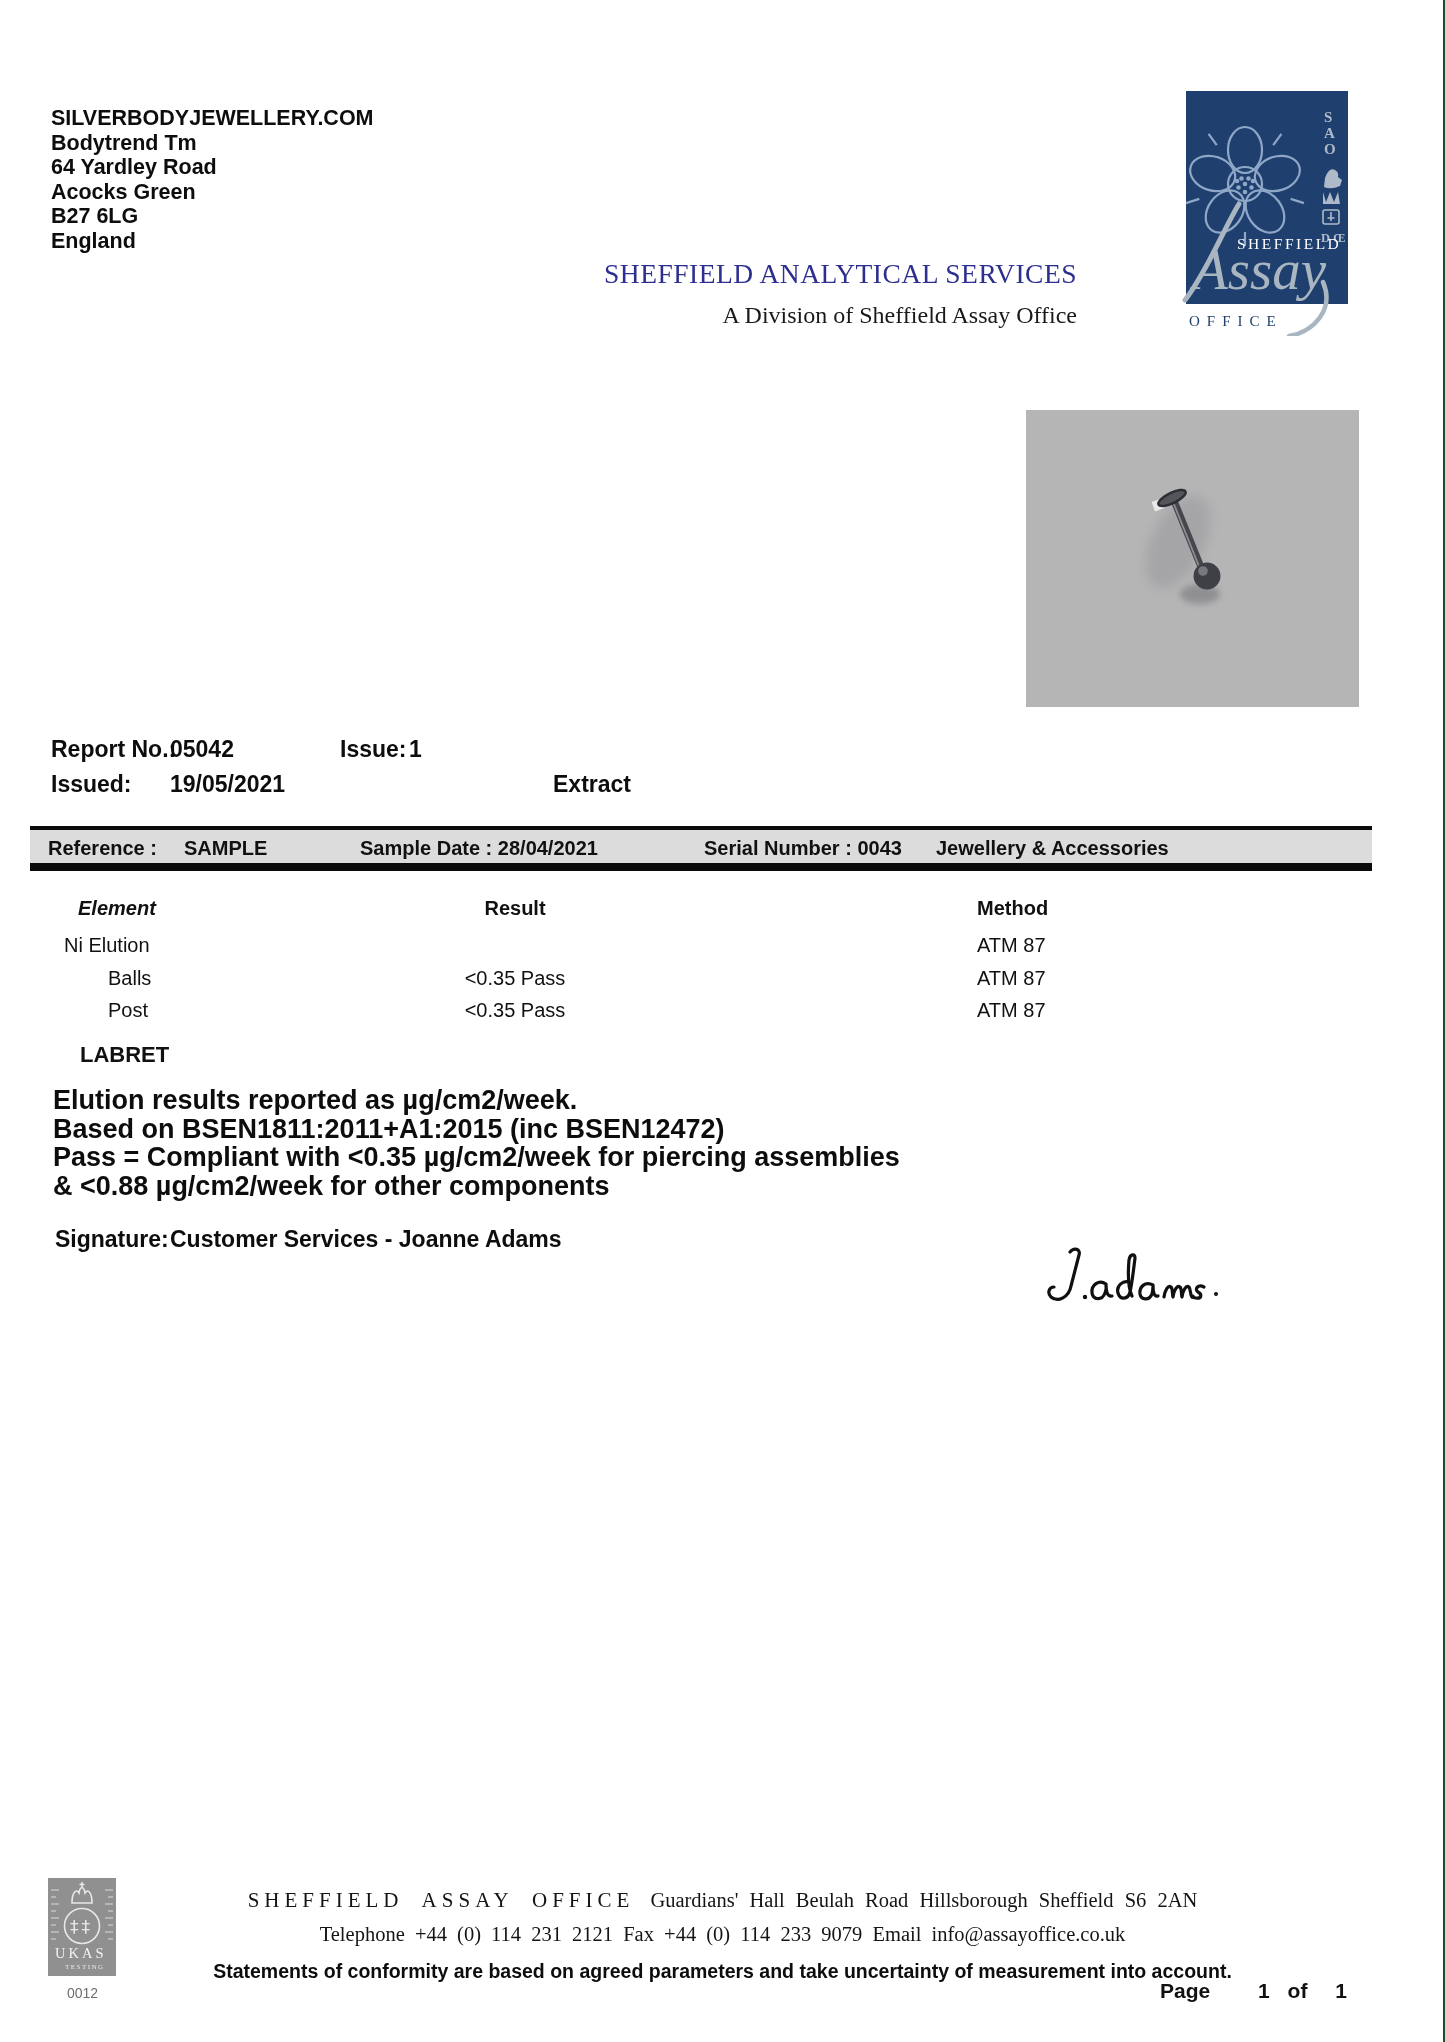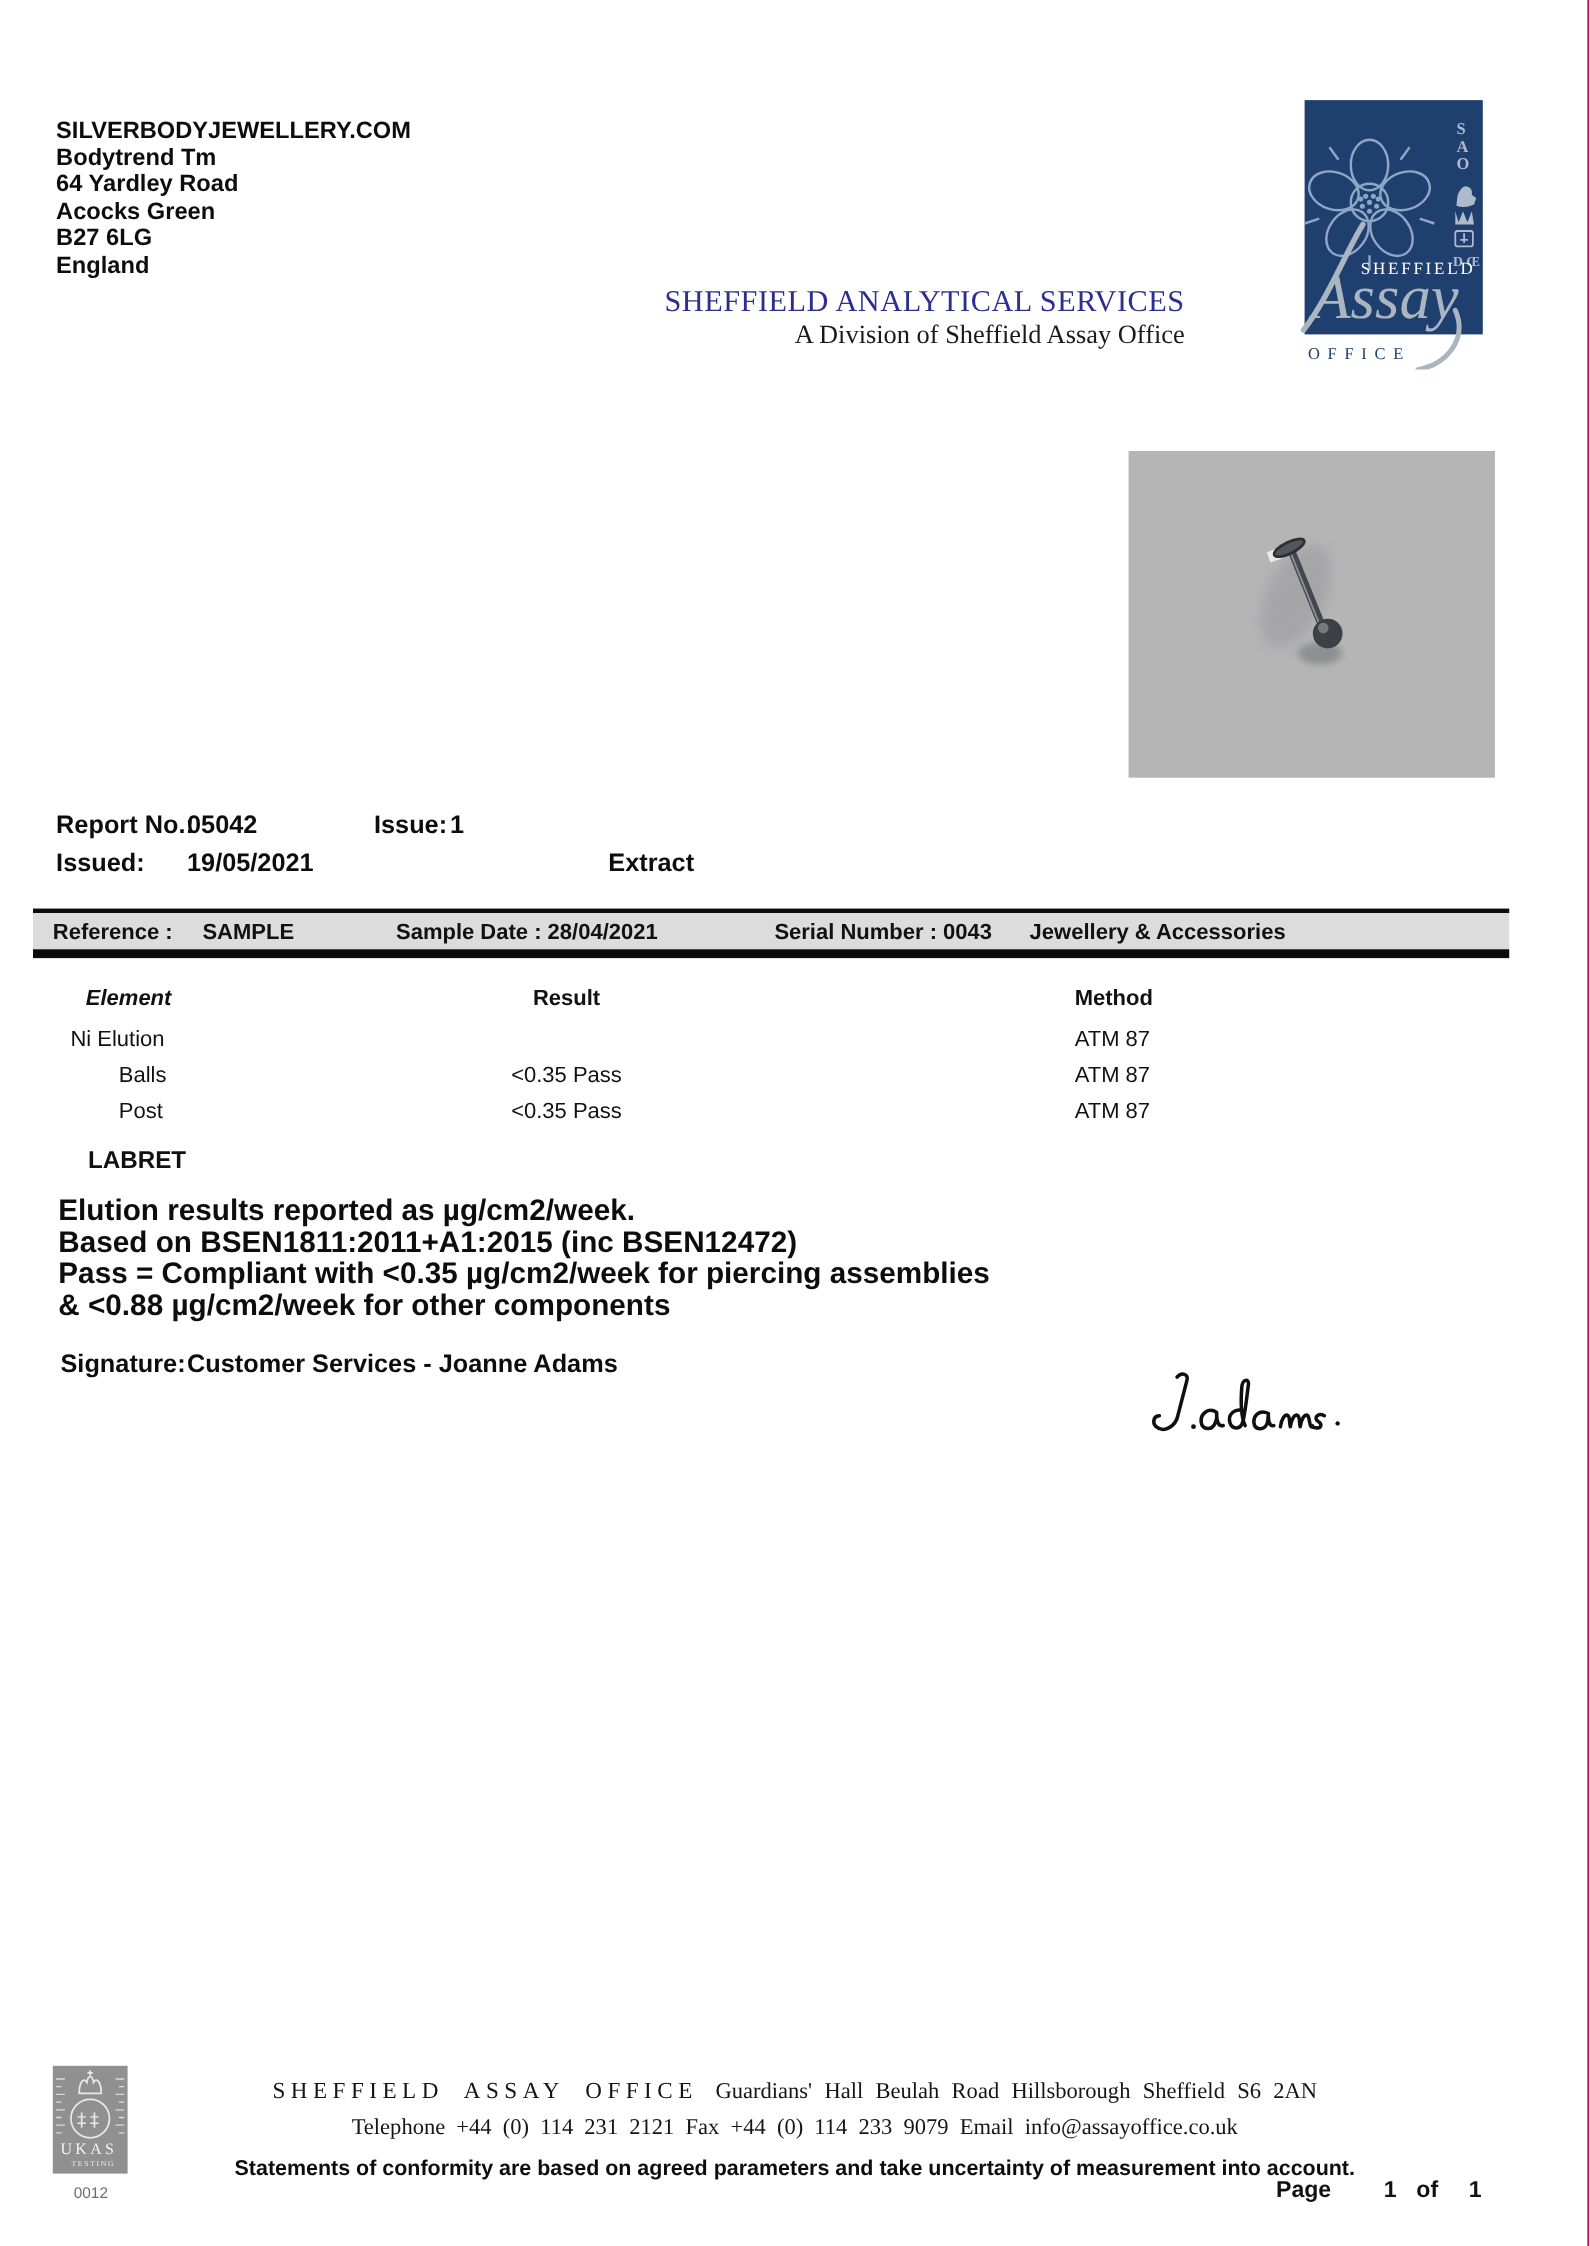--- a/index.html
+++ b/index.html
@@ -1,26 +1,26 @@
 <!DOCTYPE html>
 <html><head>
 <meta charset="utf-8">
 <style>
   html,body{margin:0;padding:0;background:#ffffff;}
   .page{position:relative;width:1445px;height:2042px;background:#ffffff;
         font-family:"Liberation Sans",sans-serif;color:#111;overflow:hidden;
-        border-right:2px solid #be185d;box-sizing:border-box;}
+        border-right:2px solid #14532d;box-sizing:border-box;}
   .abs{position:absolute;}
   .b{font-weight:bold;}
   
   .addr{left:51px;top:106px;font-size:21.5px;font-weight:bold;line-height:24.5px;color:#0d0d0d;}
   
   .head{left:455px;top:258px;width:622px;text-align:right;font-family:"Liberation Serif",serif;}
   .head-title{font-size:27.5px;color:#2d2f90;letter-spacing:.5px;}
-  .head-sub{font-size:24px;color:#191919;margin-top:2px;}
+  .head-sub{font-size:24px;color:#191919;margin-top:12px;}
   
   .meta{font-size:23px;font-weight:bold;color:#0d0d0d;}
   
   .refbar{left:30px;top:826px;width:1342px;height:45px;background:#dcdcdc;
           border-top:4px solid #0b0b0b;border-bottom:8px solid #0b0b0b;box-sizing:border-box;}
   .refbar span{position:absolute;top:7px;font-size:20px;font-weight:bold;white-space:nowrap;}
   
   .cell{font-size:20px;white-space:nowrap;}
   .cell.h{font-weight:bold;}
   .res{width:230px;text-align:center;}

